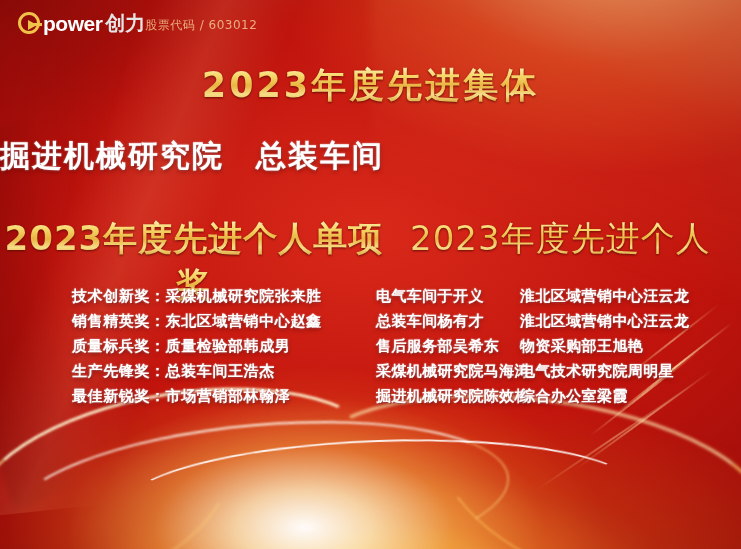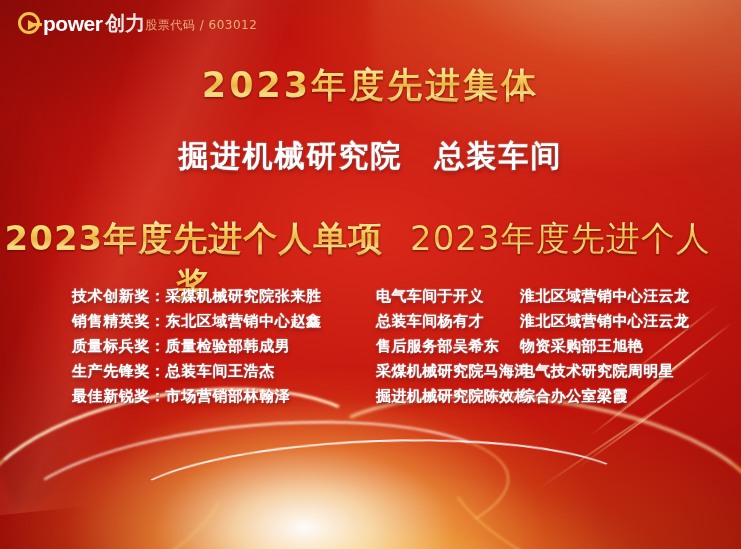--- a/index.html
+++ b/index.html
@@ -187,21 +187,21 @@
   }
 
   .title-main{
     position:absolute; left:0; right:0; top:62px;
     text-align:center;
     font-size:35px; font-weight:bold; letter-spacing:3px;
     z-index:5;
   }
   .title-sub{
     position:absolute; left:0; right:0; top:136px;
-    text-align:center;
+    text-align:left;
     font-size:30px; font-weight:bold; letter-spacing:2px;
     z-index:5;
   }
 
   .heads{
     position:absolute; top:216px; left:0; right:8px;
     display:flex; z-index:5;
   }
   .head-l{ width:392px; text-align:center; }
   .head-r{ width:349px; text-align:center; }

